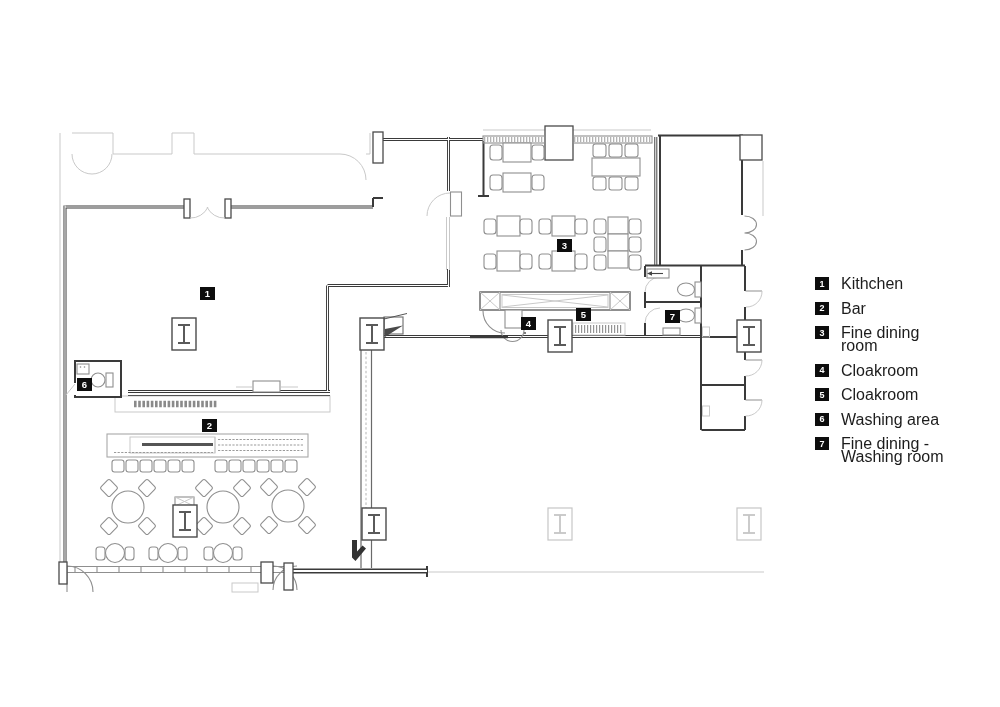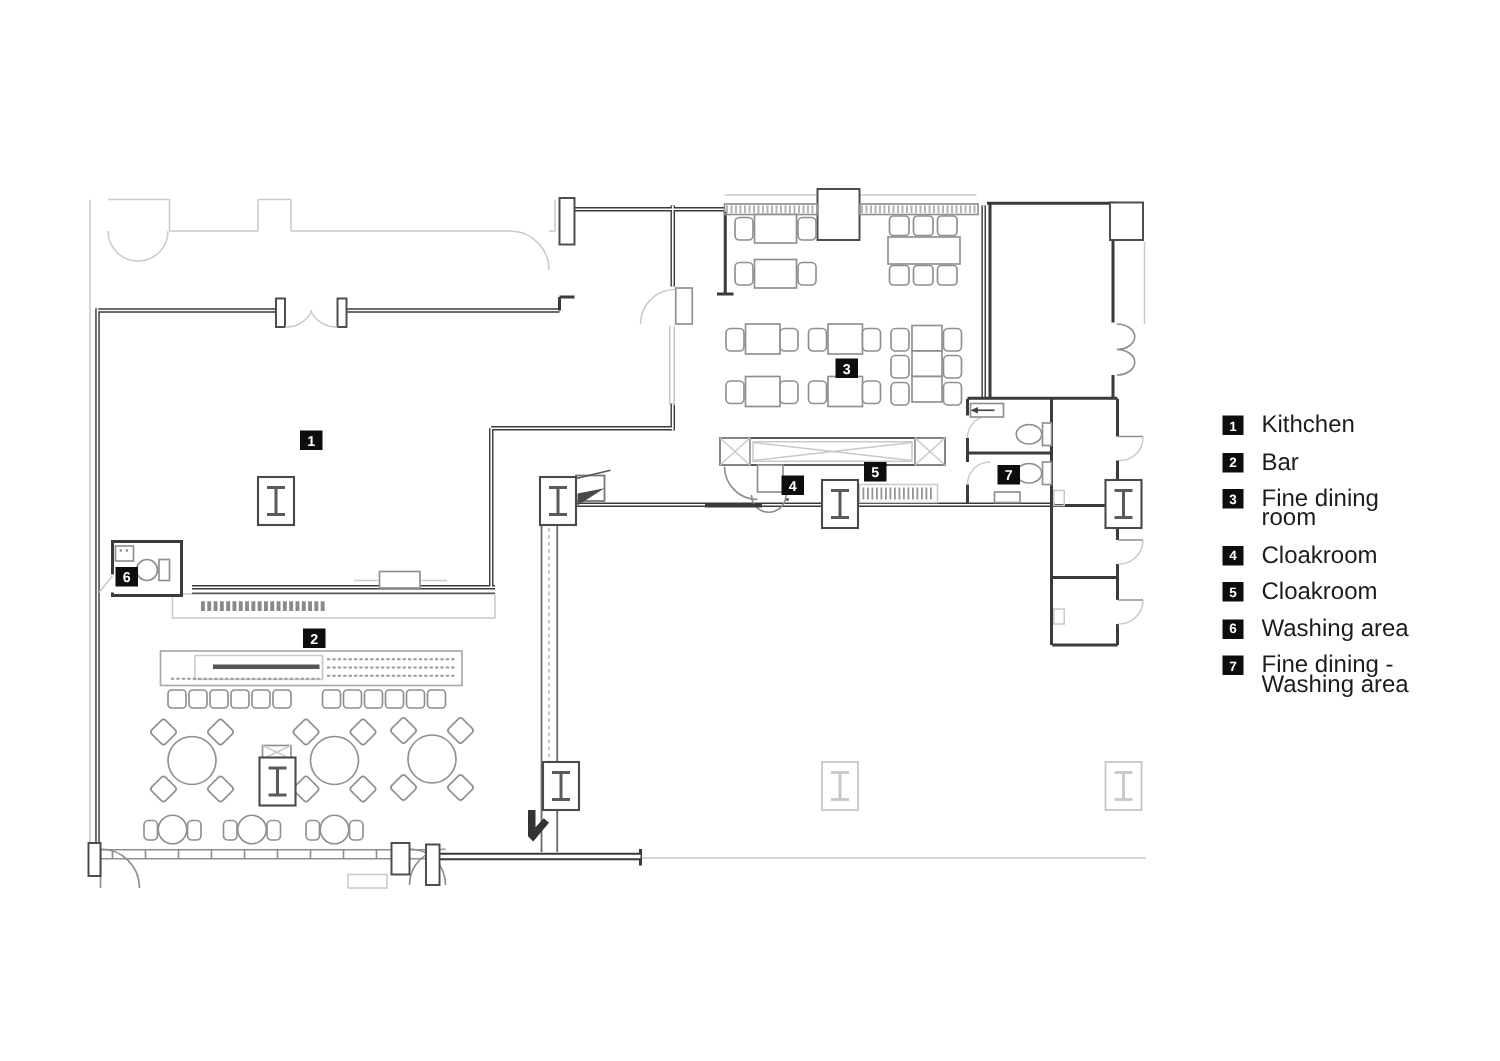--- a/index.html
+++ b/index.html
@@ -358,15 +358,15 @@
   <div class="legend-row">
     <span class="legend-key">5</span>
     <span class="legend-label">Cloakroom</span>
   </div>
   <div class="legend-row">
     <span class="legend-key">6</span>
     <span class="legend-label">Washing area</span>
   </div>
   <div class="legend-row">
     <span class="legend-key">7</span>
-    <span class="legend-label">Fine dining -Washing area</span>
+    <span class="legend-label">Fine dining -Washing room</span>
   </div>
 </div>
 
 </body></html>

